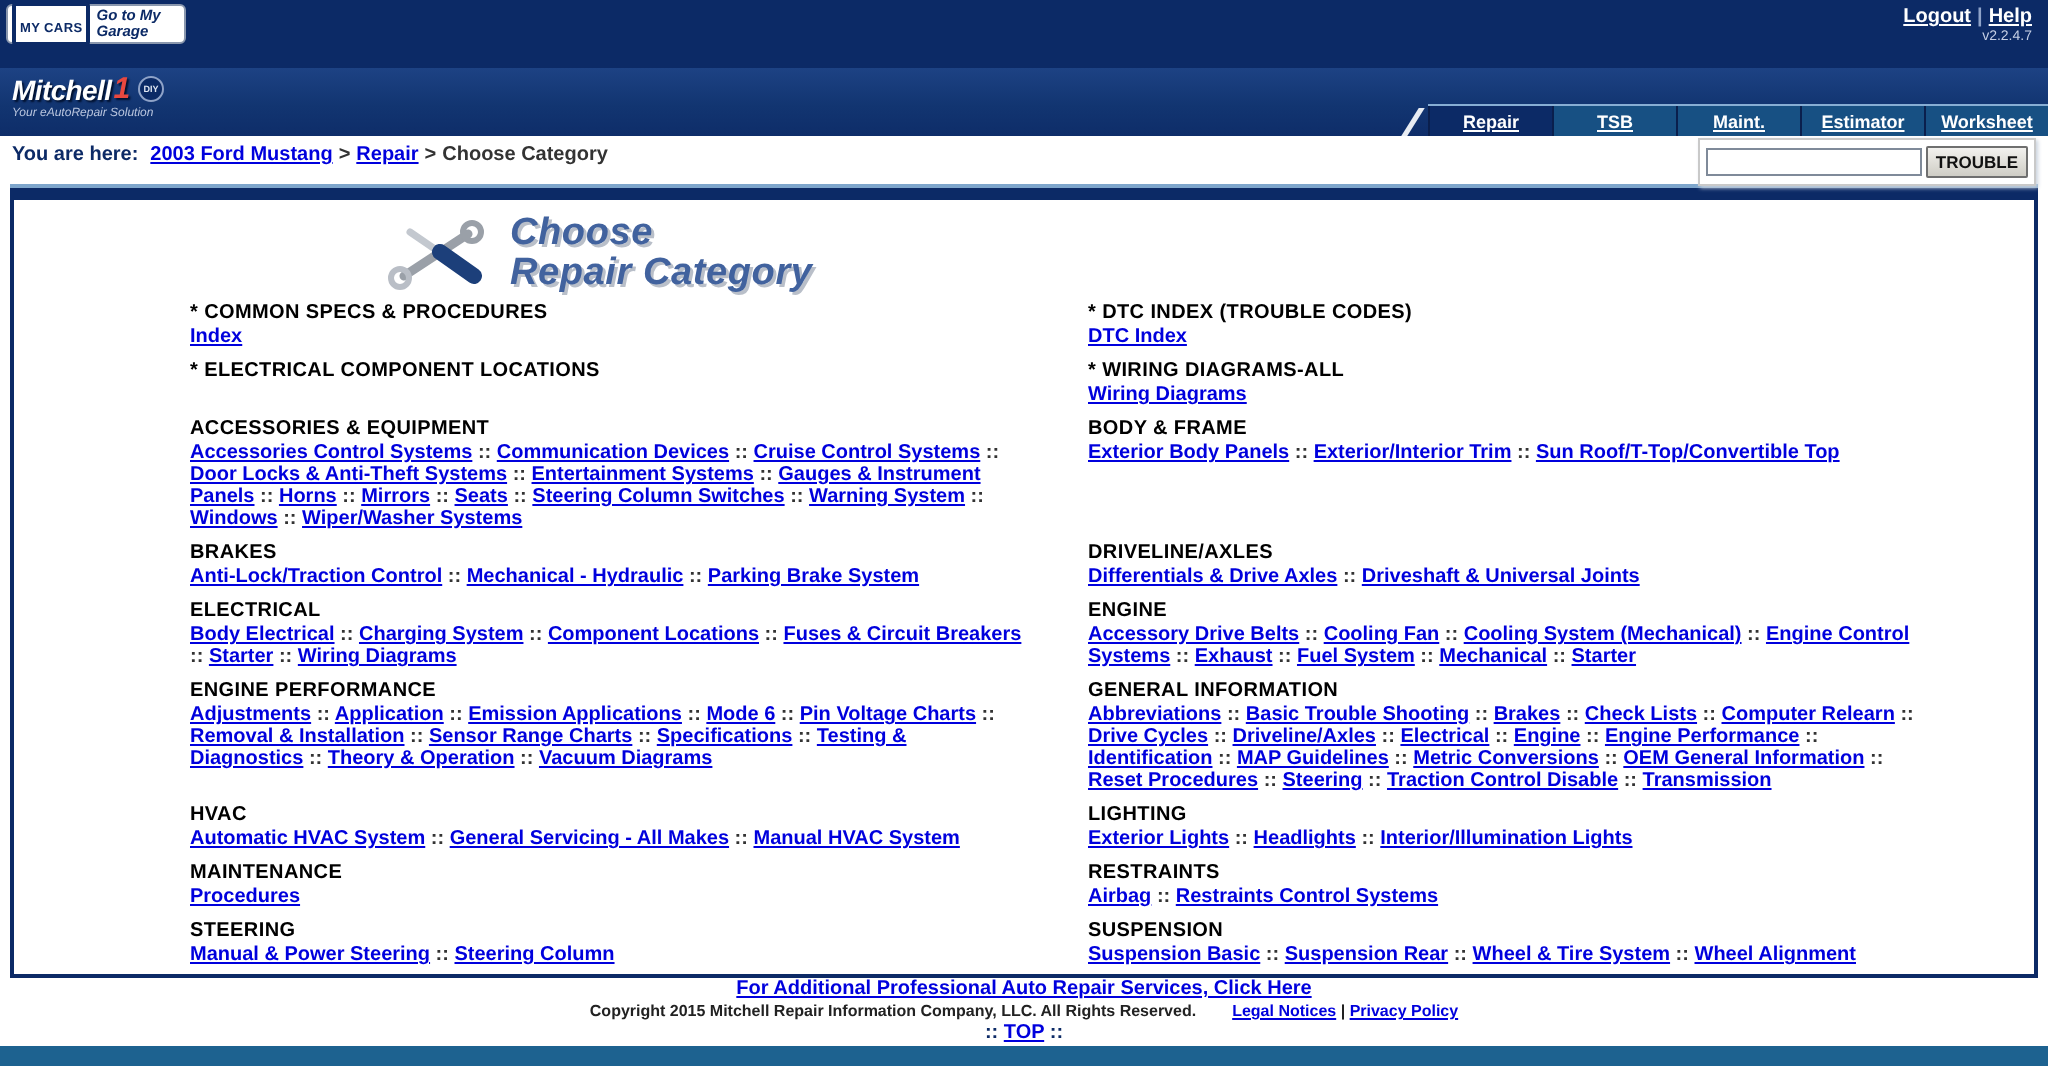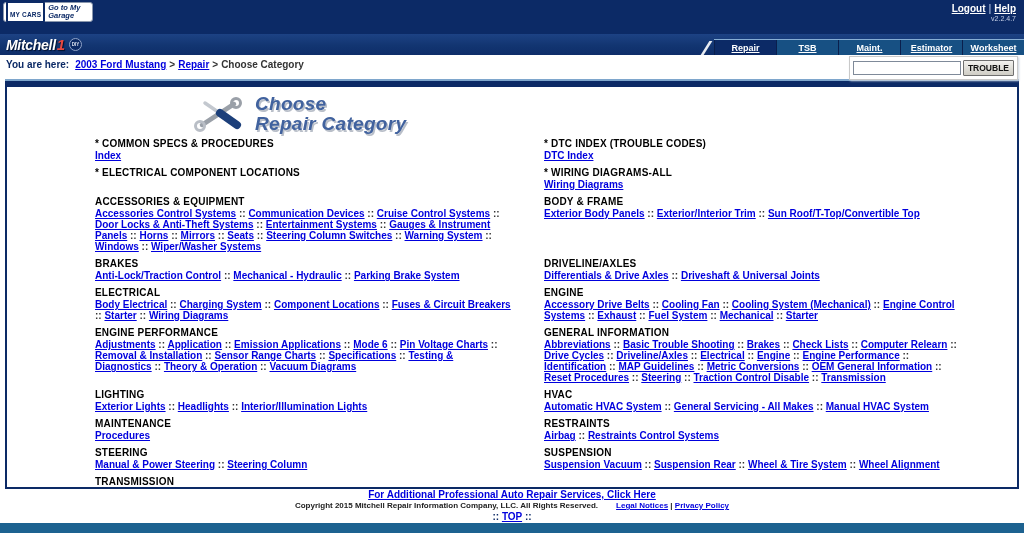--- a/index.html
+++ b/index.html
@@ -18,21 +18,21 @@
   .plate-text { font-size:6.5px; font-weight:bold; color:#0c2a66; line-height:7px; letter-spacing:0.2px; }
   .garage-label { font-size:7.5px; font-weight:bold; font-style:italic; color:#0c2a66;
     line-height:8px; width:40px; }
   .top-right { position:absolute; right:8px; top:3px; text-align:right; }
   .top-right-links { font-size:10px; font-weight:bold; color:#ffffff; }
   .top-right-links a { color:#ffffff; text-decoration:underline; cursor:pointer; }
   .top-sep { color:#8fa3c8; margin:0 3px; }
   .version { font-size:7px; color:#c6d0e6; margin-top:1px; }
 
   
-  .band2 { height:21px; background:linear-gradient(180deg,#1d4284 0%, #123571 55%, #0e2d69 100%);
+  .band2 { height:34px; background:linear-gradient(180deg,#1d4284 0%, #123571 55%, #0e2d69 100%);
     position:relative; flex:0 0 auto; }
   .logo { position:absolute; left:6px; top:2px; }
   .logo-line { display:flex; align-items:center; }
   .brand { font-size:14px; font-weight:bold; font-style:italic; color:#ffffff;
     letter-spacing:-0.3px; text-shadow:1px 1px 1px #00102e; }
   .brand-one { color:#e8483f; font-size:15px; font-weight:bold; font-style:italic;
     margin-left:1px; text-shadow:1px 1px 1px #00102e; }
   .badge { width:13px; height:13px; border-radius:50%; background:#0b2a66;
     border:1px solid #8fa3c8; color:#dfe6f2; font-size:4.5px; font-weight:bold;
     display:flex; align-items:center; justify-content:center; margin-left:4px; }
@@ -211,42 +211,42 @@
         </div>
         <div class="cat-cell">
           <div class="cat-heading">ENGINE PERFORMANCE</div>
           <div class="cat-links"><a class="cat-link">Adjustments</a><span class="sep"> :: </span><a class="cat-link">Application</a><span class="sep"> :: </span><a class="cat-link">Emission Applications</a><span class="sep"> :: </span><a class="cat-link">Mode 6</a><span class="sep"> :: </span><a class="cat-link">Pin Voltage Charts</a><span class="sep"> :: </span><a class="cat-link">Removal &amp; Installation</a><span class="sep"> :: </span><a class="cat-link">Sensor Range Charts</a><span class="sep"> :: </span><a class="cat-link">Specifications</a><span class="sep"> :: </span><a class="cat-link">Testing &amp; Diagnostics</a><span class="sep"> :: </span><a class="cat-link">Theory &amp; Operation</a><span class="sep"> :: </span><a class="cat-link">Vacuum Diagrams</a></div>
         </div>
         <div class="cat-cell">
           <div class="cat-heading">GENERAL INFORMATION</div>
           <div class="cat-links"><a class="cat-link">Abbreviations</a><span class="sep"> :: </span><a class="cat-link">Basic Trouble Shooting</a><span class="sep"> :: </span><a class="cat-link">Brakes</a><span class="sep"> :: </span><a class="cat-link">Check Lists</a><span class="sep"> :: </span><a class="cat-link">Computer Relearn</a><span class="sep"> :: </span><a class="cat-link">Drive Cycles</a><span class="sep"> :: </span><a class="cat-link">Driveline/Axles</a><span class="sep"> :: </span><a class="cat-link">Electrical</a><span class="sep"> :: </span><a class="cat-link">Engine</a><span class="sep"> :: </span><a class="cat-link">Engine Performance</a><span class="sep"> :: </span><a class="cat-link">Identification</a><span class="sep"> :: </span><a class="cat-link">MAP Guidelines</a><span class="sep"> :: </span><a class="cat-link">Metric Conversions</a><span class="sep"> :: </span><a class="cat-link">OEM General Information</a><span class="sep"> :: </span><a class="cat-link">Reset Procedures</a><span class="sep"> :: </span><a class="cat-link">Steering</a><span class="sep"> :: </span><a class="cat-link">Traction Control Disable</a><span class="sep"> :: </span><a class="cat-link">Transmission</a></div>
         </div>
         <div class="cat-cell">
+          <div class="cat-heading">HVAC</div>
+          <div class="cat-links"><a class="cat-link">Automatic HVAC System</a><span class="sep"> :: </span><a class="cat-link">General Servicing - All Makes</a><span class="sep"> :: </span><a class="cat-link">Manual HVAC System</a></div>
+        </div>
+        <div class="cat-cell">
           <div class="cat-heading">LIGHTING</div>
           <div class="cat-links"><a class="cat-link">Exterior Lights</a><span class="sep"> :: </span><a class="cat-link">Headlights</a><span class="sep"> :: </span><a class="cat-link">Interior/Illumination Lights</a></div>
         </div>
         <div class="cat-cell">
-          <div class="cat-heading">HVAC</div>
-          <div class="cat-links"><a class="cat-link">Automatic HVAC System</a><span class="sep"> :: </span><a class="cat-link">General Servicing - All Makes</a><span class="sep"> :: </span><a class="cat-link">Manual HVAC System</a></div>
-        </div>
-        <div class="cat-cell">
           <div class="cat-heading">MAINTENANCE</div>
           <div class="cat-links"><a class="cat-link">Procedures</a></div>
         </div>
         <div class="cat-cell">
           <div class="cat-heading">RESTRAINTS</div>
           <div class="cat-links"><a class="cat-link">Airbag</a><span class="sep"> :: </span><a class="cat-link">Restraints Control Systems</a></div>
         </div>
         <div class="cat-cell">
           <div class="cat-heading">STEERING</div>
           <div class="cat-links"><a class="cat-link">Manual &amp; Power Steering</a><span class="sep"> :: </span><a class="cat-link">Steering Column</a></div>
         </div>
         <div class="cat-cell">
           <div class="cat-heading">SUSPENSION</div>
-          <div class="cat-links"><a class="cat-link">Suspension Vacuum</a><span class="sep"> :: </span><a class="cat-link">Suspension Rear</a><span class="sep"> :: </span><a class="cat-link">Wheel &amp; Tire System</a><span class="sep"> :: </span><a class="cat-link">Wheel Alignment</a></div>
+          <div class="cat-links"><a class="cat-link">Suspension Basic</a><span class="sep"> :: </span><a class="cat-link">Suspension Rear</a><span class="sep"> :: </span><a class="cat-link">Wheel &amp; Tire System</a><span class="sep"> :: </span><a class="cat-link">Wheel Alignment</a></div>
         </div>
         <div class="cat-cell">
           <div class="cat-heading">TRANSMISSION</div>
         </div>
         <div class="cat-cell"></div>
       </div>
   </div>
 
   <div class="footer">
     <div class="footer-services">

